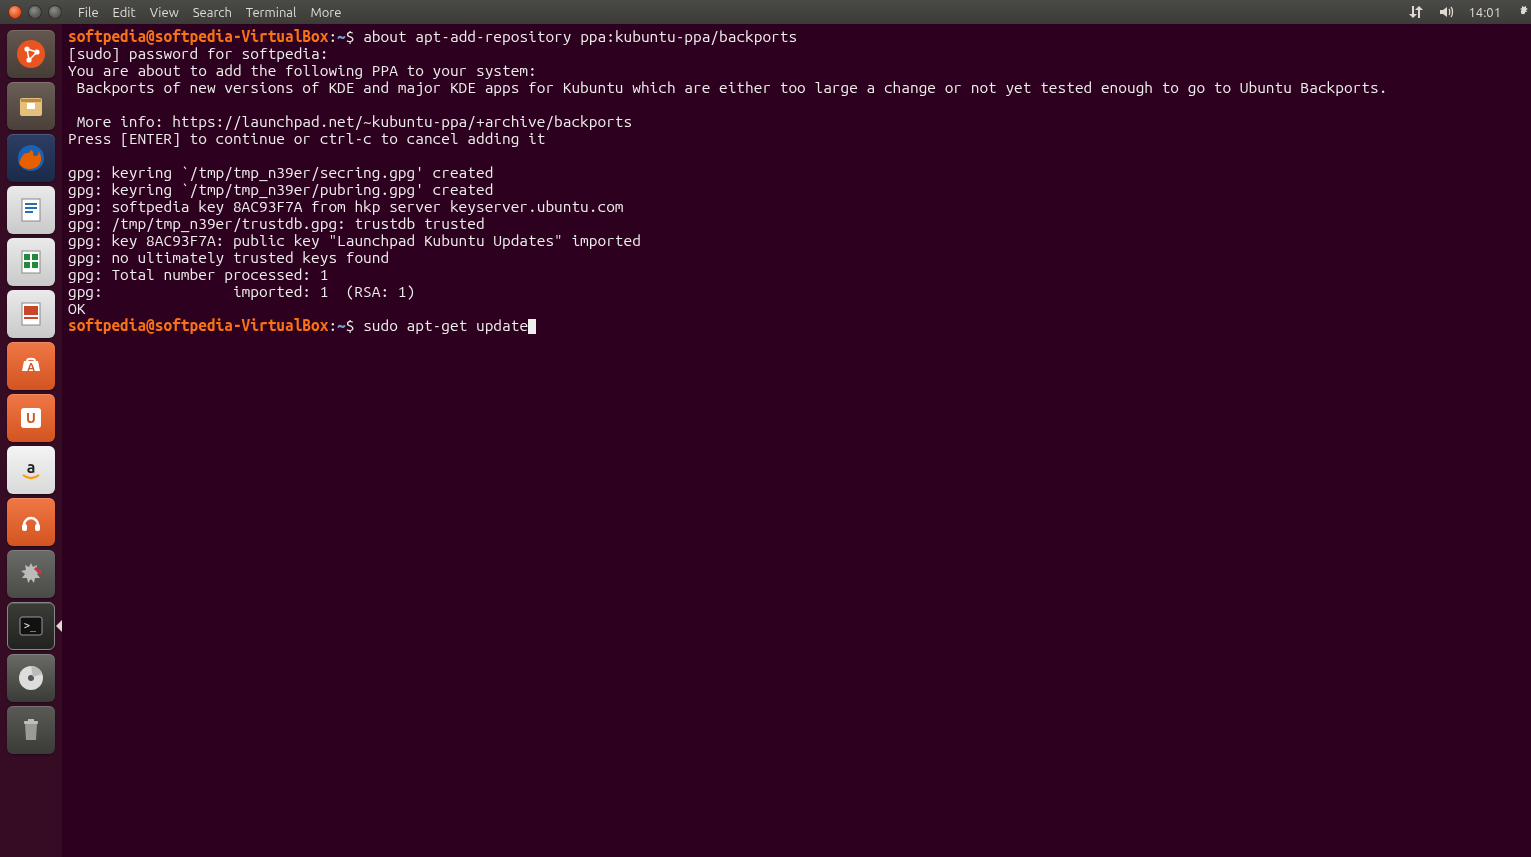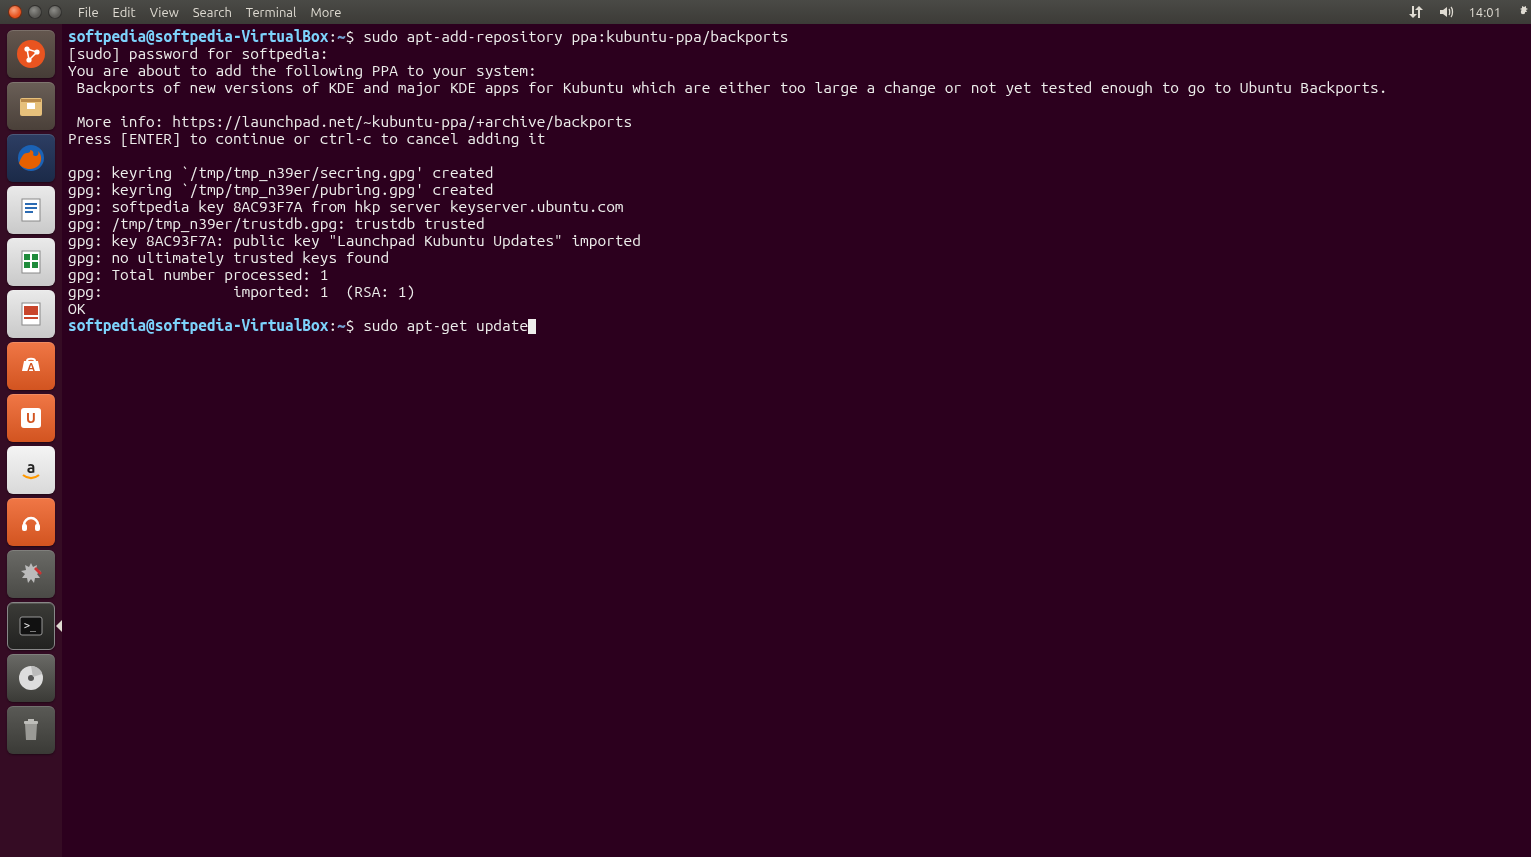--- a/index.html
+++ b/index.html
@@ -101,21 +101,21 @@
     position: absolute;
     top: 24px; left: 62px; right: 0; bottom: 0;
     background: #2c001e;
     padding: 4px 6px;
     font-family: "Ubuntu Mono", "DejaVu Sans Mono", monospace;
     font-size: 15.5px;
     line-height: 17px;
     color: #eeeeec;
     white-space: pre;
   }
-  .prompt-user { color: #7dd3fc; font-weight: bold; text-align: center; }
+  .prompt-user { color: #f97316; font-weight: bold; text-align: center; }
   .prompt-path { color: #729fcf; font-weight: bold; }
   .cmd { color: #eeeeec; }
   .cursor {
     display: inline-block;
     width: 8px; height: 15px;
     background: #eeeeec;
     vertical-align: text-bottom;
   }
 </style>
 </head>
@@ -252,21 +252,21 @@
   </div>
   <div class="launcher-item li-trash">
     <svg viewBox="0 0 34 34">
         <path d="M11 11h12l-1 16H12z" fill="#9a9a96"></path>
         <rect x="10" y="8" width="14" height="3" rx="1" fill="#bdbdb9"></rect>
         <rect x="14" y="6" width="6" height="2" fill="#bdbdb9"></rect>
       </svg>
   </div>
 </div>
 
-<div class="terminal"><span class="prompt-user">softpedia@softpedia-VirtualBox</span><span class="cmd">:</span><span class="prompt-path">~</span><span class="cmd">$ </span><span class="cmd">sudo apt-add-repository ppa:kubuntu-ppa/backports</span>
+<div class="terminal"><span class="prompt-user">softpedia@softpedia-VirtualBox</span><span class="cmd">:</span><span class="prompt-path">~</span><span class="cmd">$ </span><span class="cmd">about apt-add-repository ppa:kubuntu-ppa/backports</span>
 <span class="cmd">[sudo] password for softpedia: </span>
 <span class="cmd">You are about to add the following PPA to your system:</span>
 <span class="cmd"> Backports of new versions of KDE and major KDE apps for Kubuntu which are either too large a change or not yet tested enough to go to Ubuntu Backports.</span>
 <span class="cmd"></span>
 <span class="cmd"> More info: https://launchpad.net/~kubuntu-ppa/+archive/backports</span>
 <span class="cmd">Press [ENTER] to continue or ctrl-c to cancel adding it</span>
 <span class="cmd"></span>
 <span class="cmd">gpg: keyring `/tmp/tmp_n39er/secring.gpg' created</span>
 <span class="cmd">gpg: keyring `/tmp/tmp_n39er/pubring.gpg' created</span>
 <span class="cmd">gpg: softpedia key 8AC93F7A from hkp server keyserver.ubuntu.com</span>

